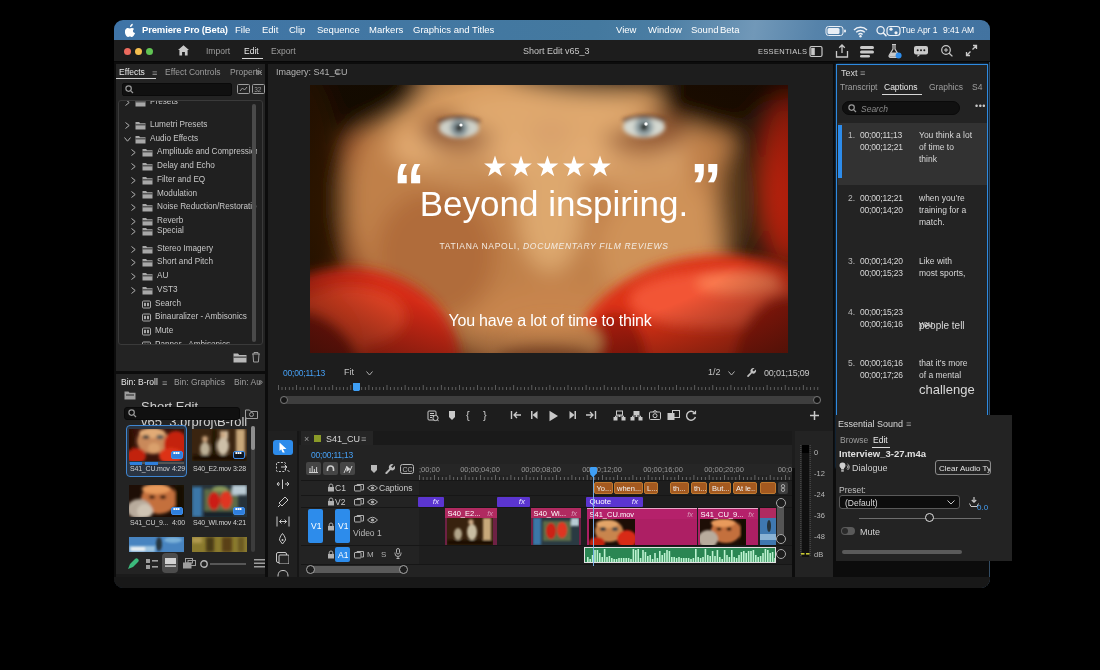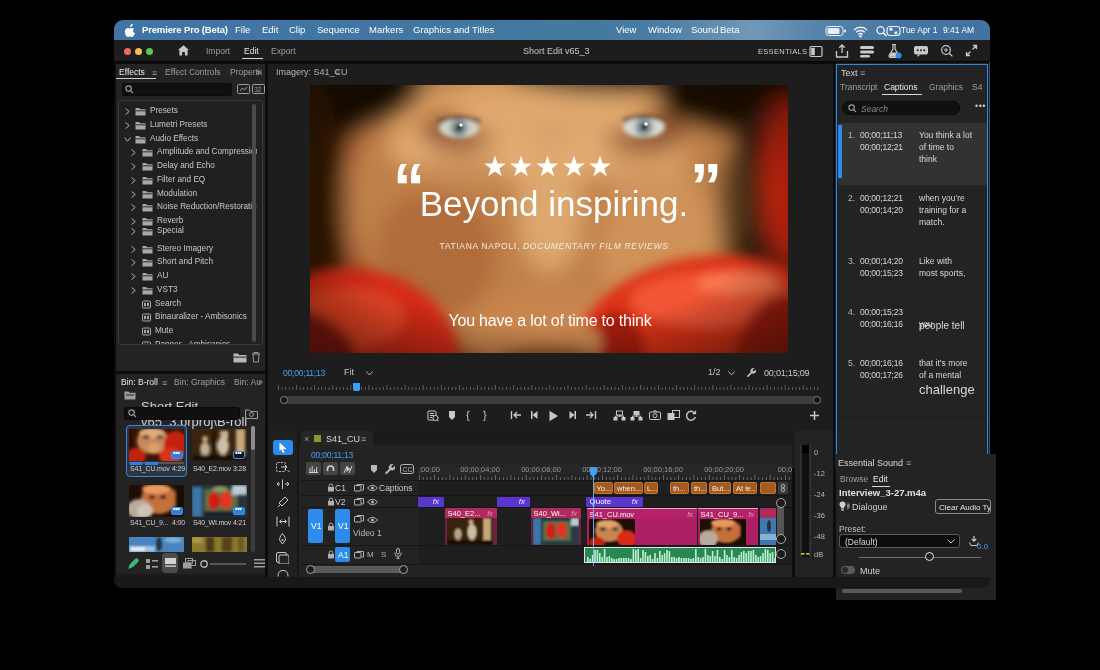--- a/index.html
+++ b/index.html
@@ -157,21 +157,21 @@
       <svg class="abs" style="left:121px;top:19px" width="13" height="12" viewBox="0 0 13 12">
           <rect x="0.5" y="1.5" width="12" height="9" rx="1" fill="none" stroke="#9e9e9e"></rect>
           <path d="M3 8 L5.5 5 L7.5 7 L10 4" fill="none" stroke="#9e9e9e"></path>
         </svg>
       <svg class="abs" style="left:136px;top:19px" width="13" height="12" viewBox="0 0 13 12">
           <rect x="0.5" y="1.5" width="12" height="9" rx="1" fill="none" stroke="#9e9e9e"></rect>
           <text x="2.2" y="8.6" font-size="6.5" fill="#9e9e9e" font-family="Liberation Sans">32</text>
         </svg>
       <div class="abs" style="left:2px;top:36px;width:145px;height:245px;border:1px solid #3a3a3a;border-radius:3px;background:#202020;overflow:hidden">
           <div class="abs" style="left:-2px;top:-36px;width:149px;height:286px">
-      <div class="abs" style="left:0;top:39.00px;width:140px;height:13.75px;overflow:hidden">
+      <div class="abs" style="left:0;top:30px;width:140px;height:13.75px;overflow:hidden">
               <svg class="abs" style="left:8px;top:4px" width="5" height="7" viewBox="0 0 5 7">
                 <path d="M0.5 0.5 L4.2 3.5 L0.5 6.5" fill="none" stroke="#b0b0b0"></path>
               </svg>
               <svg class="abs" style="left:18px;top:3px" width="11" height="9" viewBox="0 0 11 9">
                 <path d="M0.5 1 h3.6 l1 1.2 h5.4 v6.3 h-10 z" fill="#a8a8a8"></path>
                 <rect x="0.5" y="3.4" width="10" height="0.9" fill="#232323"></rect>
               </svg>
               <span class="abs" style="left:33px;top:2px;font-size:8.2px;color:#c8c8c8;white-space:nowrap">Presets</span>
             </div>
       <div class="abs" style="left:0;top:52.75px;width:140px;height:13.75px;overflow:hidden">
@@ -1500,21 +1500,21 @@
         <span class="abs" style="left:82px;top:254px;font-size:8.5px;color:#d8d8d8;white-space:nowrap">you</span>
         <span class="abs" style="left:11px;top:293px;font-size:8.5px;color:#b8b8b8">5.</span>
         <span class="abs" style="left:23px;top:293px;font-size:8.5px;color:#d8d8d8;letter-spacing:-0.2px">00;00;16;16</span>
         <span class="abs" style="left:23px;top:305px;font-size:8.5px;color:#d8d8d8;letter-spacing:-0.2px">00;00;17;26</span>
         <span class="abs" style="left:82px;top:293px;font-size:8.5px;color:#d8d8d8;white-space:nowrap">that it’s more</span>
         <span class="abs" style="left:82px;top:305px;font-size:8.5px;color:#d8d8d8;white-space:nowrap">of a mental</span>
         <span class="abs" style="left:82px;top:317px;font-size:13px;color:#d8d8d8;white-space:nowrap">challenge</span>
       <div class="abs" style="left:0;top:352px;width:149px;height:1px;background:#1a1a1a"></div>
     </div>
 
-    <div class="panel" style="left:722px;top:414px;width:160px;height:146px">
+    <div class="panel" style="left:722px;top:375px;width:176px;height:146px">
       <span class="abs" style="left:2px;top:4px;font-size:9px;color:#d8d8d8">Essential Sound</span>
       <span class="abs hamb" style="left:70px;top:4px">≡</span>
       <span class="abs tab" style="left:4px;top:20px">Browse</span>
       <span class="abs tab on" style="left:37px;top:20px">Edit</span>
       <div class="abs underline" style="left:36px;top:32px;width:18px"></div>
       <span class="abs" style="left:3px;top:33px;font-size:9.5px;color:#e0e0e0;font-weight:bold">Interview_3-27.m4a</span>
       <svg class="abs" style="left:2px;top:47px" width="12" height="11" viewBox="0 0 12 11">
           <path d="M4.5 0.5 a3 3 0 0 1 3 3 c0 1.4 -0.8 2 -1.4 2.7 L5.8 7.5 H3.2 L3 6.2 C2.2 5.5 1.5 4.9 1.5 3.5 a3 3 0 0 1 3 -3 Z" fill="#cfcfcf"></path>
           <rect x="3.2" y="8.2" width="2.6" height="1.4" fill="#cfcfcf"></rect>
           <path d="M9.5 2 a3.5 3.5 0 0 1 0 6 M9 3.5 a1.8 1.8 0 0 1 0 3" fill="none" stroke="#cfcfcf" stroke-width="0.9"></path>

